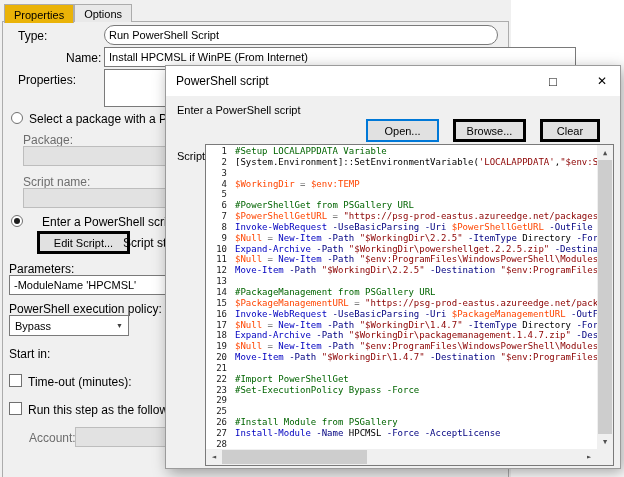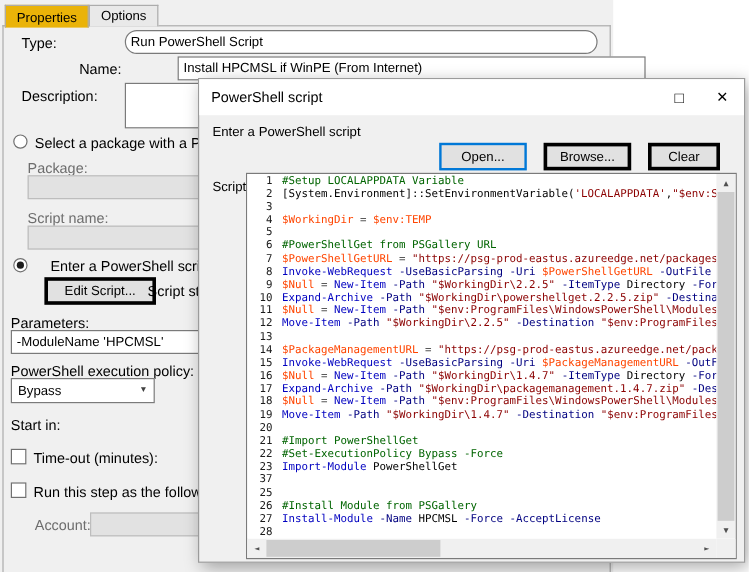--- a/index.html
+++ b/index.html
@@ -23,21 +23,21 @@
   .checkbox { position:absolute; width:13px; height:13px; border:1px solid #707070; background:#fff; }
   .btn { border:3px solid #000000; background:#e1e1e1; font-family:"Liberation Sans", sans-serif; font-size:11px; color:#000; text-align:center; }
   .edit-script-btn { position:absolute; left:18px; top:209px; width:93px; height:23px;margin-left:16px; }
   .combo { position:absolute; left:6px; top:293px; width:120px; height:21px; border:1px solid #7a7a7a; background:#fff; display:flex; align-items:center; }
   .combo .val { flex:1; padding-left:5px; font-size:11px; }
   .combo .arrow { width:17px; text-align:center; font-size:7px; color:#404040; }
 
   
   .ps-dialog { position:absolute; left:165px; top:65px; width:456px; height:404px; background:#f0f0f0;
                border:1px solid #9b9b9b; box-shadow:3px 4px 14px rgba(0,0,0,0.35); z-index:10; }
-  .titlebar { position:absolute; left:0; top:0; right:0; height:30px; background:#ffffff; display:flex; align-items:center; }
+  .titlebar { position:absolute; left:0; top:0; right:0; height:30px; background:#ffffff; display:flex; align-items:center;gap:13px; }
   .title-text { padding-left:10px; font-size:12px; color:#000; flex:1; }
   .caption-btn { width:36px; height:30px; display:flex; align-items:center; justify-content:center; color:#000; }
   .caption-btn.max { font-size:13px; }
   .caption-btn.close { font-size:12px; }
   .subtitle { position:absolute; left:11px; top:38px; font-size:11px; }
   .btn-row { position:absolute; top:53px; right:20px; display:flex; gap:14px; }
   .btn-row .btn { height:23px;text-align:center; }
   .open-btn { width:73px; border:2px solid var(--accent, #0078d7); }
   .browse-btn { width:73px; }
   .clear-btn { width:60px; }
@@ -76,23 +76,23 @@
   <div class="tabstrip">
     <div class="tab active">Properties</div>
     <div class="tab">Options</div>
   </div>
   <div class="tabpage">
 
     <div class="lbl" style="left:15px; top:7px;">Type:</div>
     <input class="tb" style="left: 101px; top: 3px; width: 394px; height: 20px; border-radius: 10px;" readonly="" value="Run PowerShell Script">
 
     <div class="lbl" style="left:15px; top:29px;padding-left:48px;">Name:</div>
-    <input class="tb" style="left: 101px; top: 25px; width: 390px; height: 20px; margin-left: 44px;" value="Install HPCMSL if WinPE (From Internet)">
-
-    <div class="lbl" style="left:15px; top:51px;">Description:</div>
+    <input class="tb" style="left: 101px; top: 25px; width: 472px; height: 20px;" value="Install HPCMSL if WinPE (From Internet)">
+
+    <div class="lbl" style="left:15px; top:51px;">Properties:</div>
     <textarea class="tb" style="left: 101px; top: 47px; width: 394px; height: 38px;"></textarea>
 
     <span class="radio" style="left:8px; top:90px;"></span>
     <div class="lbl" style="left:26px; top:90px;">Select a package with a PowerShe</div>
 
     <div class="lbl dim" style="left:20px; top:111px;">Package:</div>
     <input class="tb disabled" disabled="" style="left: 20px; top: 124px; width: 290px; height: 20px;" value="">
 
     <div class="lbl dim" style="left:20px; top:153px;">Script name:</div>
     <input class="tb disabled" disabled="" style="left: 20px; top: 166px; width: 290px; height: 20px;" value="">
@@ -165,50 +165,50 @@
           <div class="ln">14</div>
           <div class="ln">15</div>
           <div class="ln">16</div>
           <div class="ln">17</div>
           <div class="ln">18</div>
           <div class="ln">19</div>
           <div class="ln">20</div>
           <div class="ln">21</div>
           <div class="ln">22</div>
           <div class="ln">23</div>
-          <div class="ln">37</div>
+          <div class="ln">29</div>
           <div class="ln">25</div>
           <div class="ln">26</div>
           <div class="ln">27</div>
           <div class="ln">28</div>
         </div>
       <div class="code">
           <div class="code-line"><span class="tok-comment">#Setup LOCALAPPDATA Variable</span></div>
           <div class="code-line"><span class="tok-plain">[System.Environment]::SetEnvironmentVariable(</span><span class="tok-string">'LOCALAPPDATA'</span><span class="tok-plain">,</span><span class="tok-string">"$env:Syste</span></div>
           <div class="code-line">&nbsp;</div>
           <div class="code-line"><span class="tok-var">$WorkingDir</span><span class="tok-op"> = </span><span class="tok-var">$env:TEMP</span></div>
           <div class="code-line">&nbsp;</div>
           <div class="code-line"><span class="tok-comment">#PowerShellGet from PSGallery URL</span></div>
           <div class="code-line"><span class="tok-var">$PowerShellGetURL</span><span class="tok-op"> = </span><span class="tok-string">"https://psg-prod-eastus.azureedge.net/packages/pow</span></div>
           <div class="code-line"><span class="tok-cmdlet">Invoke-WebRequest</span><span class="tok-param"> -UseBasicParsing</span><span class="tok-param"> -Uri</span><span class="tok-var"> $PowerShellGetURL</span><span class="tok-param"> -OutFile</span><span class="tok-string"> "$</span></div>
           <div class="code-line"><span class="tok-var">$Null</span><span class="tok-op"> = </span><span class="tok-cmdlet">New-Item</span><span class="tok-param"> -Path</span><span class="tok-string"> "$WorkingDir\2.2.5"</span><span class="tok-param"> -ItemType</span><span class="tok-plain"> Directory</span><span class="tok-param"> -Force</span></div>
           <div class="code-line"><span class="tok-cmdlet">Expand-Archive</span><span class="tok-param"> -Path</span><span class="tok-string"> "$WorkingDir\powershellget.2.2.5.zip"</span><span class="tok-param"> -Destination</span></div>
           <div class="code-line"><span class="tok-var">$Null</span><span class="tok-op"> = </span><span class="tok-cmdlet">New-Item</span><span class="tok-param"> -Path</span><span class="tok-string"> "$env:ProgramFiles\WindowsPowerShell\Modules\Pow</span></div>
           <div class="code-line"><span class="tok-cmdlet">Move-Item</span><span class="tok-param"> -Path</span><span class="tok-string"> "$WorkingDir\2.2.5"</span><span class="tok-param"> -Destination</span><span class="tok-string"> "$env:ProgramFiles\Win</span></div>
           <div class="code-line">&nbsp;</div>
+          <div class="code-line"><span class="tok-comment">#PackageManagement from PSGallery URL</span></div>
           <div class="code-line"><span class="tok-var">$PackageManagementURL</span><span class="tok-op"> = </span><span class="tok-string">"https://psg-prod-eastus.azureedge.net/packages</span></div>
           <div class="code-line"><span class="tok-cmdlet">Invoke-WebRequest</span><span class="tok-param"> -UseBasicParsing</span><span class="tok-param"> -Uri</span><span class="tok-var"> $PackageManagementURL</span><span class="tok-param"> -OutFile</span></div>
           <div class="code-line"><span class="tok-var">$Null</span><span class="tok-op"> = </span><span class="tok-cmdlet">New-Item</span><span class="tok-param"> -Path</span><span class="tok-string"> "$WorkingDir\1.4.7"</span><span class="tok-param"> -ItemType</span><span class="tok-plain"> Directory</span><span class="tok-param"> -Force</span></div>
           <div class="code-line"><span class="tok-cmdlet">Expand-Archive</span><span class="tok-param"> -Path</span><span class="tok-string"> "$WorkingDir\packagemanagement.1.4.7.zip"</span><span class="tok-param"> -Destina</span></div>
           <div class="code-line"><span class="tok-var">$Null</span><span class="tok-op"> = </span><span class="tok-cmdlet">New-Item</span><span class="tok-param"> -Path</span><span class="tok-string"> "$env:ProgramFiles\WindowsPowerShell\Modules\Pac</span></div>
           <div class="code-line"><span class="tok-cmdlet">Move-Item</span><span class="tok-param"> -Path</span><span class="tok-string"> "$WorkingDir\1.4.7"</span><span class="tok-param"> -Destination</span><span class="tok-string"> "$env:ProgramFiles\Win</span></div>
           <div class="code-line">&nbsp;</div>
           <div class="code-line"><span class="tok-comment">#Import PowerShellGet</span></div>
           <div class="code-line"><span class="tok-comment">#Set-ExecutionPolicy Bypass -Force</span></div>
-          <div class="code-line"><span class="tok-cmdlet">Import-Module</span><span class="tok-plain"> PowerShellGet</span></div>
           <div class="code-line">&nbsp;</div>
           <div class="code-line">&nbsp;</div>
           <div class="code-line"><span class="tok-comment">#Install Module from PSGallery</span></div>
           <div class="code-line"><span class="tok-cmdlet">Install-Module</span><span class="tok-param"> -Name</span><span class="tok-plain"> HPCMSL</span><span class="tok-param"> -Force</span><span class="tok-param"> -AcceptLicense</span></div>
         </div>
       <div class="vscroll">
         <div class="s-arrow up">▲</div>
         <div class="thumb"></div>
         <div class="s-arrow down">▼</div>
       </div>

